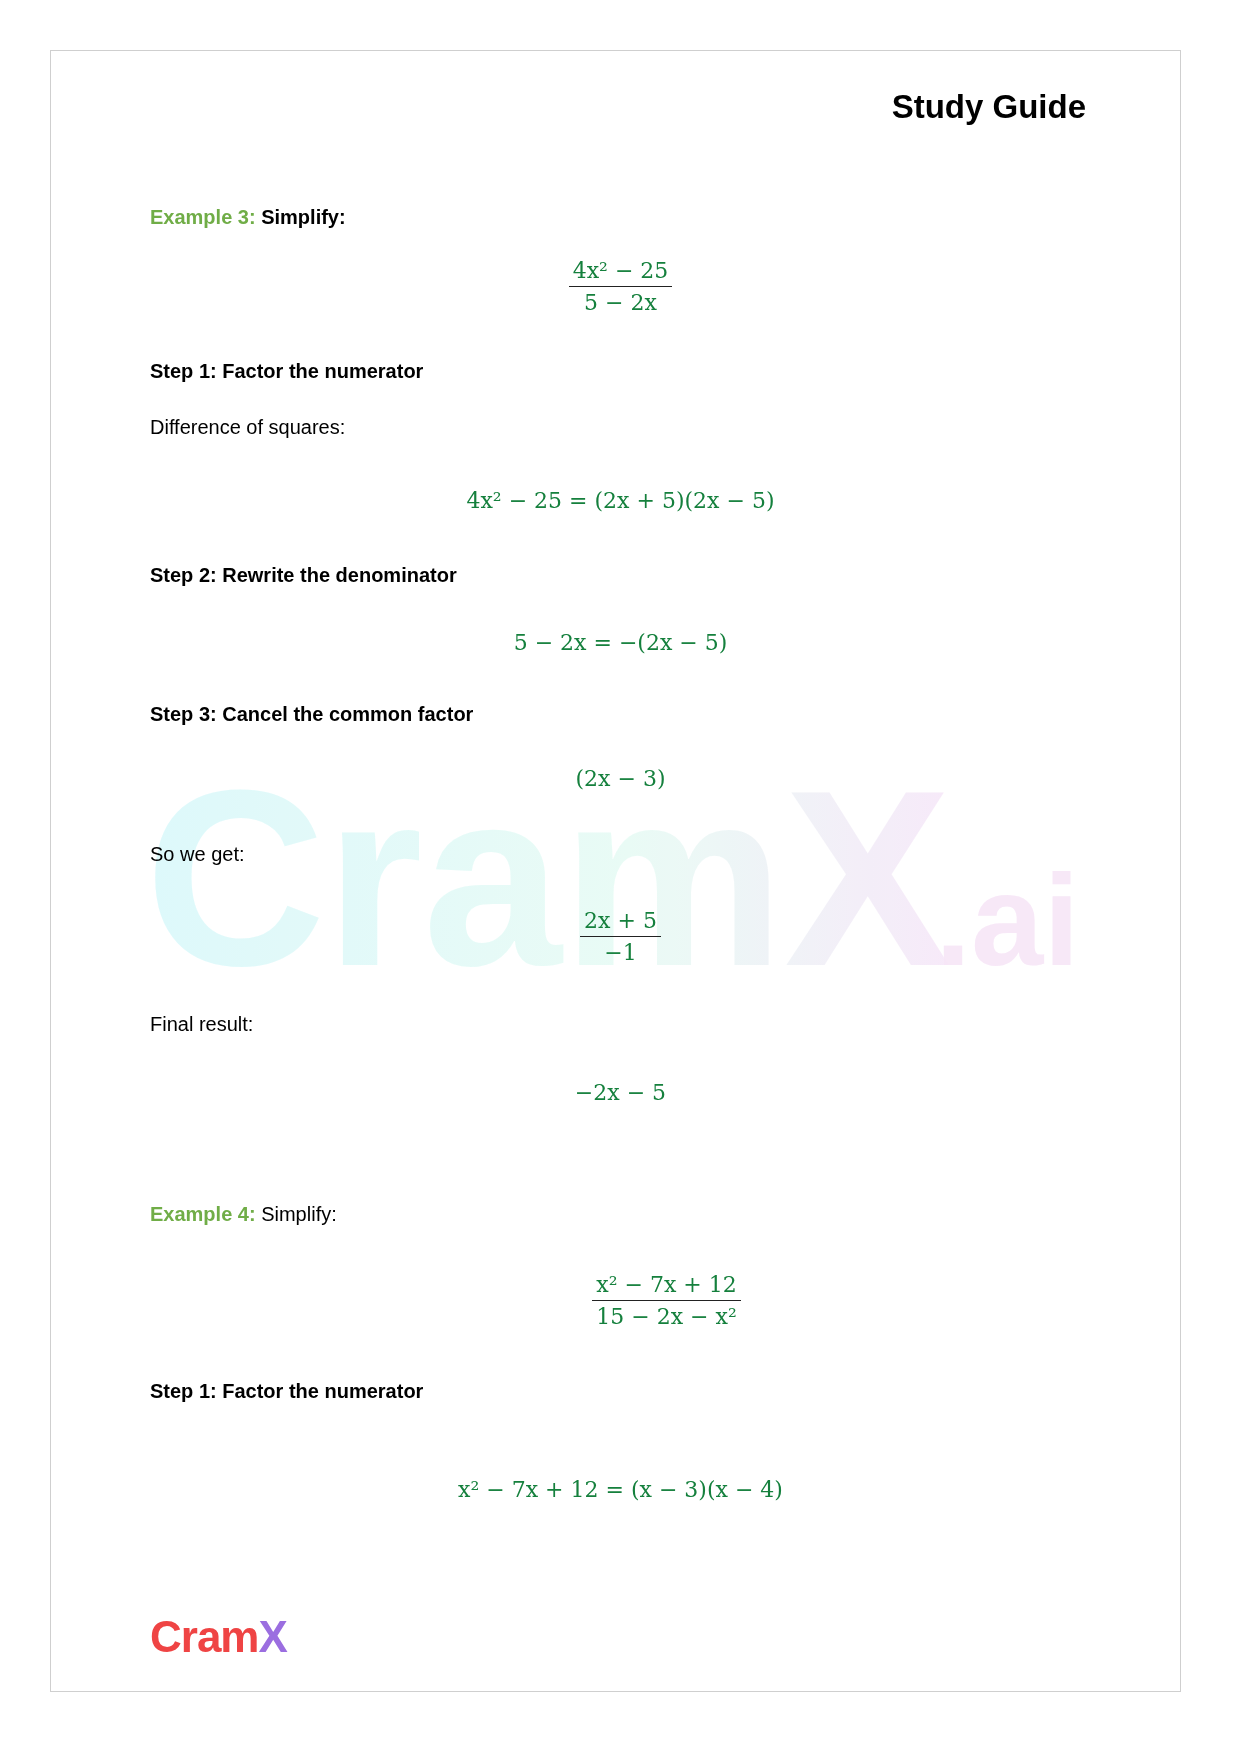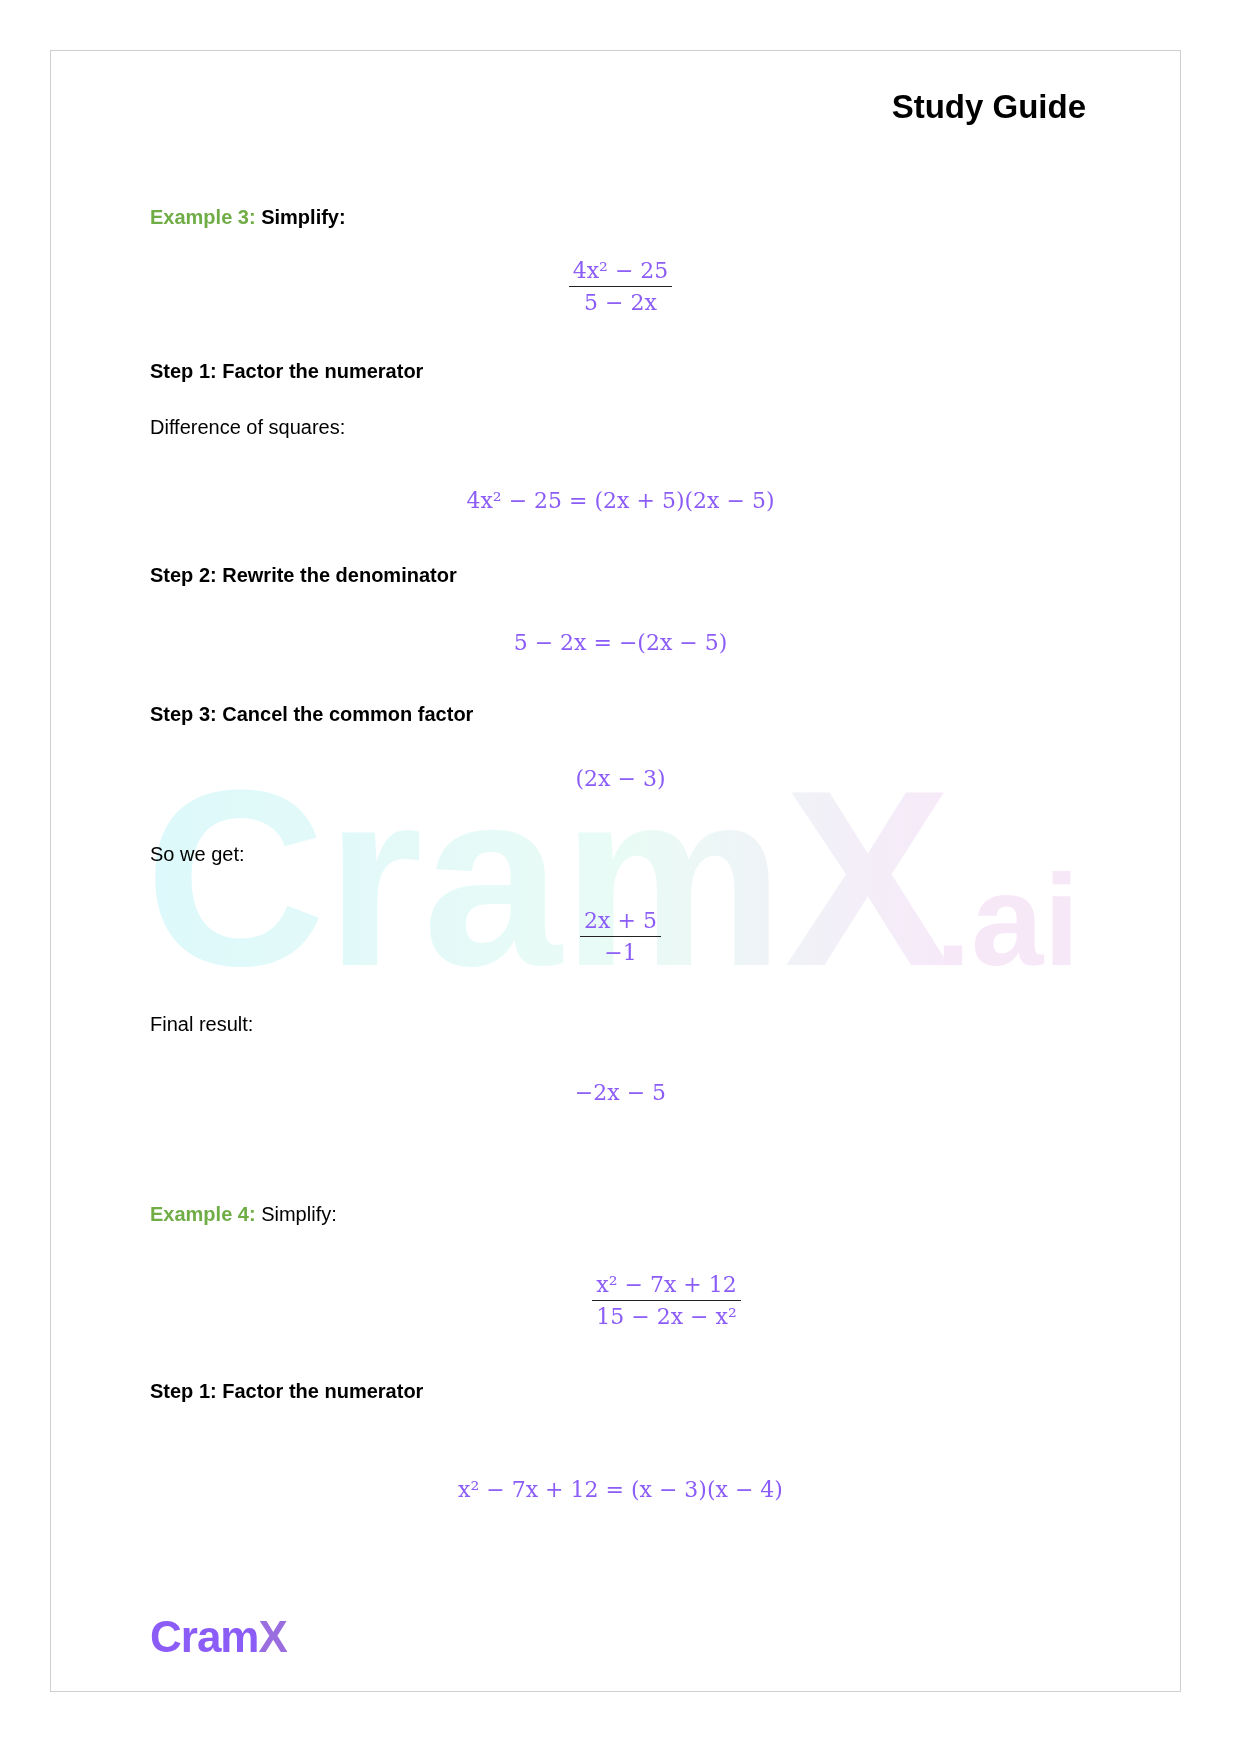--- a/index.html
+++ b/index.html
@@ -6,31 +6,31 @@
   body { width: 1241px; height: 1755px; position: relative; overflow: hidden;
          font-family: "Liberation Sans", sans-serif; color: #000; }
   .page { position: absolute; left: 50px; top: 50px; width: 1131px; height: 1642px;
           border: 1px solid #cfcfcf; box-sizing: border-box; background: #fff; }
   .title { position: absolute; top: 88px; right: 155px; font-size: 33px; font-weight: bold;
            margin: 0; }
   .abs { position: absolute; }
   .label { left: 150px; font-size: 20px; }
   .bold { font-weight: bold; }
   .green { color: #70ad47; font-weight: bold; }
-  .math { font-family: "DejaVu Serif", "Liberation Serif", serif; font-size: 22px; color: #8b5cf6;
+  .math { font-family: "DejaVu Serif", "Liberation Serif", serif; font-size: 22px; color: #15803d;
           white-space: nowrap; }
   .center { left: 0; width: 1241px; text-align: center; }
   .frac { display: inline-block; text-align: center; vertical-align: middle; }
   .frac .num { display: block; padding: 0 4px 3px; border-bottom: 1.5px solid #222; }
   .frac .den { display: block; padding: 3px 4px 0; }
   .watermark { position: absolute; left: 145px; top: 755px; width: 950px; height: 240px;
                pointer-events: none; }
   .logo { position: absolute; left: 150px; top: 1612px; font-size: 44px; font-weight: bold;
           letter-spacing: -1px; }
-  .logo .c { color: #8b5cf6; margin-top: 46px; }
+  .logo .c { color: #ef4444; margin-top: 46px; }
   .logo .x { color: #9b6ee0; }
 </style>
 </head>
 <body>
 
 <div class="page"></div>
 
 <h1 class="title">Study Guide</h1>
 
 <svg class="watermark" viewBox="0 0 950 240">

